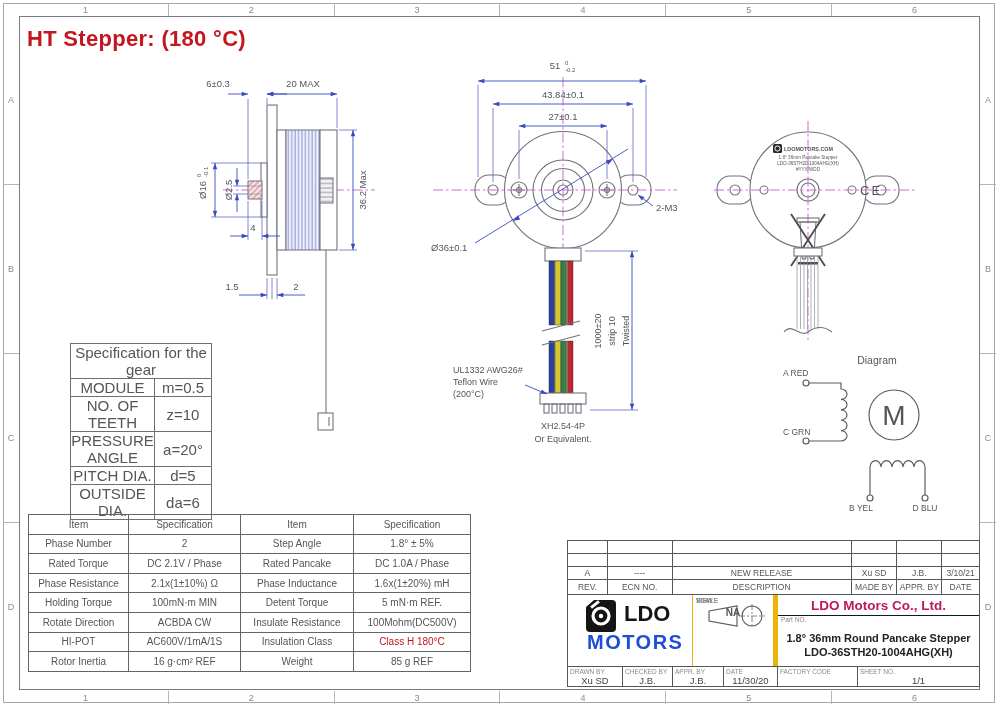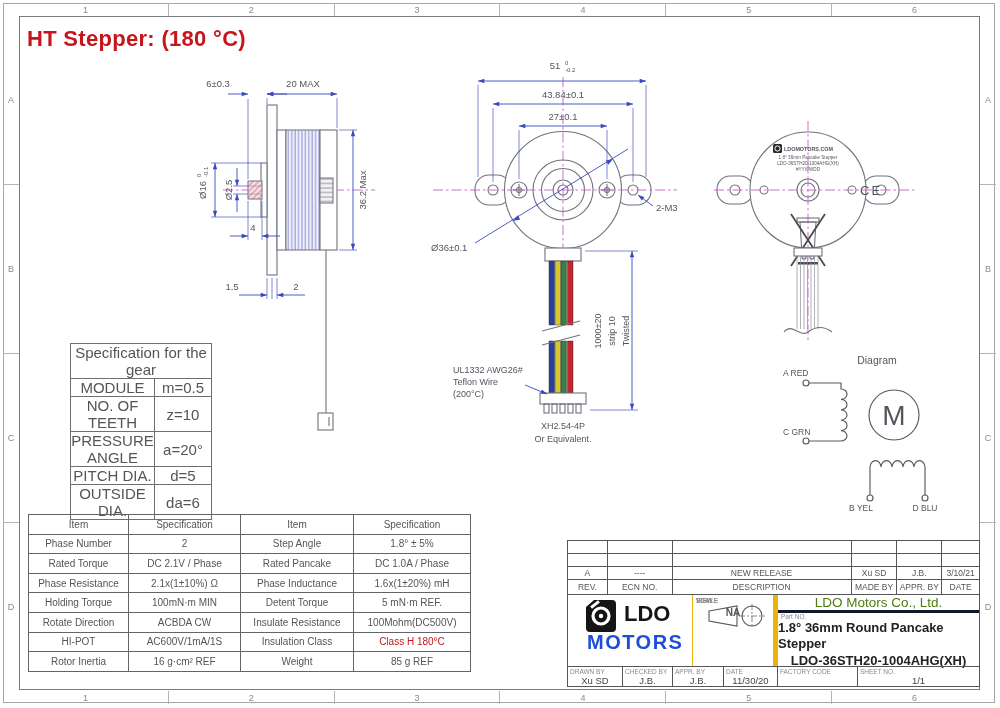--- a/index.html
+++ b/index.html
@@ -46,23 +46,23 @@
   .tb-rev-row.hdr{height:15px;}
   .tb-rc{border-right:1px solid #55555c;box-sizing:border-box;display:flex;align-items:center;justify-content:center;font-size:8.5px;overflow:hidden;}
   .tb-rc:last-child{border-right:none;}
   .w-rev{width:40px;}.w-ecn{width:65px;}.w-desc{width:180px;}.w-made{width:46px;}.w-appr{width:45px;}.w-date{width:37px;}
   .tb-main{position:absolute;left:0;top:54px;width:411px;height:71px;display:flex;}
   .tb-logo{position:relative;width:125px;border-right:1px solid #eab308;box-sizing:border-box;}
   .tb-mid{width:85px;border-right:5px solid #eab308;box-sizing:border-box;display:flex;flex-direction:row;font-weight:bold;}
   .tb-view{position:relative;height:37px;border-bottom:1px solid #55555c;box-sizing:border-box;}
   .tb-scale{position:relative;flex:1;}
   .tb-right{position:relative;flex:1;display:flex;flex-direction:column;}
-  .tb-company{height:21px;border-bottom:3px solid #0f172a;box-sizing:border-box;display:flex;align-items:center;justify-content:center;font-size:13.5px;font-weight:normal;color:#4d7c0f;}
+  .tb-company{height:21px;border-bottom:1px solid #0f172a;box-sizing:border-box;display:flex;align-items:center;justify-content:center;font-size:13.5px;font-weight:bold;color:#be185d;}
   .tb-partno{height:10px;font-size:6.5px;color:#888;padding-left:3px;}
-  .tb-partname{flex:1;display:flex;flex-direction:column;align-items:center;justify-content:flex-end;font-size:13px;font-weight:bold;color:#222;line-height:1.25;}
+  .tb-partname{flex:1;display:flex;flex-direction:column;align-items:center;justify-content:center;font-size:11px;font-weight:bold;color:#222;line-height:1.25;}
   .tb-footer{position:absolute;left:0;top:125px;width:411px;height:21px;display:flex;border-top:1px solid #55555c;box-sizing:border-box;}
   .tb-fc{position:relative;border-right:1px solid #55555c;box-sizing:border-box;}
   .tb-fc:last-child{border-right:none;}
   .fl{position:absolute;left:2px;top:1px;font-size:6.5px;color:#8a8a8a;white-space:nowrap;}
   .fv{margin-top:8px;text-align:center;font-size:9.5px;color:#444;}
   .f1{width:55px;}.f2{width:50px;}.f3{width:51px;}.f4{width:54px;}.f5{width:80px;}.f6{flex:1;}
   .logo-ldo{position:absolute;left:56px;top:6px;font-size:22px;font-weight:800;color:#151515;}
   .logo-motors{position:absolute;left:19px;top:36px;font-size:20px;font-weight:800;letter-spacing:1.5px;color:#1d4ed8;}
   .cell-label{position:absolute;left:3px;top:2px;font-size:6.5px;color:#8a8a8a;}
   .scale-val{position:absolute;left:0;right:0;top:12px;text-align:center;font-size:10px;color:#555;}

